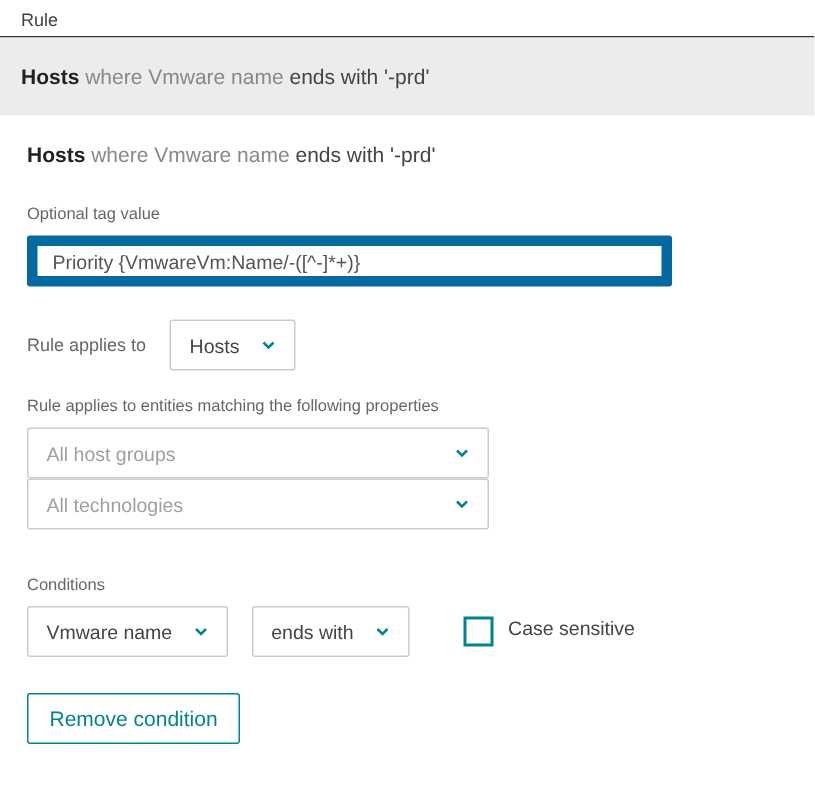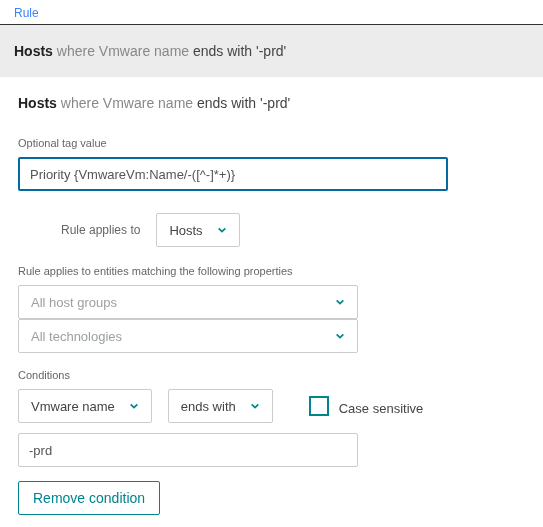--- a/index.html
+++ b/index.html
@@ -8,75 +8,75 @@
     font-family: -apple-system, BlinkMacSystemFont, "Segoe UI", Arial, sans-serif;
     font-size: 13px;
     color: #444;
     background: #fff;
     width: 543px;
   }
   .wrap { width: 543px; }
   .rule-header {
     padding: 6px 14px 4px 14px;
     font-size: 12px;
-    color: #3b82f6;
+    color: #404040;
     border-bottom: 1px solid #333;
   }
   .summary-bar {
     background: #ececec;
     padding: 18px 14px;
   }
   .summary-line { font-size: 14px; }
   .summary-line b { font-weight: 600; color: #222; }
   .summary-line .dim { color: #888; }
   .summary-line .lit { color: #444; }
   .body-area { padding: 18px; }
   .repeat-summary { font-size: 14px; margin-bottom: 26px; }
   .repeat-summary b { font-weight: 600; color: #222; }
   .repeat-summary .dim { color: #888; }
   .repeat-summary .lit { color: #444; }
   .section-label { font-size: 11px; color: #666; margin-bottom: 8px; }
   .text-input {
     width: 430px;
     height: 34px;
-    border: 2px solid #0369a1;
+    border: 7px solid #0369a1;
     border-radius: 2px;
     padding: 4px 10px;
     font-size: 13px;
     color: #555;
   }
   .row { display: flex; align-items: center; margin-bottom: 10px; }
-  .row-gap-top { margin-top: 22px; margin-left: 43px; }
+  .row-gap-top { margin-top: 22px; }
   .inline-label { font-size: 12px; color: #666; margin-right: 16px; }
   .select {
     display: inline-flex;
     align-items: center;
     justify-content: space-between;
     height: 34px;
     border: 1px solid #ccc;
     border-radius: 2px;
     padding: 0 12px;
     background: #fff;
     cursor: pointer;
     color: #444;
     font-size: 13px;
   }
   .select .chev { margin-left: 14px; display:inline-flex; }
-  .select.wide { width: 340px; }
+  .select.wide { width: 308px; }
   .select.placeholder { color: #9aa0a3; }
   .chev svg { width: 10px; height: 10px; display:block; }
   .chev svg path { stroke: #00848e; stroke-width: 2; fill: none; }
   .stack > * + * { margin-top: 0; }
   .cond-row { display: flex; align-items: center; gap: 16px; margin-bottom: 10px; }
   .checkbox {
     width: 20px; height: 20px;
     border: 2px solid #00848e;
     display: inline-block;
   }
-  .cb-wrap { display:flex; align-items:flex-end; gap: 10px; margin-left: 20px; }
+  .cb-wrap { display:flex; align-items:flex-start; gap: 10px; margin-left: 20px; }
   .cb-label { font-size: 13px; color: #444; }
   .value-input {
     width: 340px;
     height: 34px;
     border: 1px solid #ccc;
     border-radius: 2px;
     padding: 0 10px;
     font-size: 13px;
     color: #555;
   }
@@ -152,21 +152,21 @@
       <div class="select wide placeholder">
         <span>All technologies</span>
         <span class="chev">
           <svg viewBox="0 0 12 12">
               <path d="M2 4 L6 8 L10 4"></path>
             </svg>
         </span>
       </div>
     </div>
 
-    <div class="section-label" style="margin-top:16px">Conditions</div>
+    <div class="section-label" style="margin-top:31px">Conditions</div>
 
     <div class="cond-row">
       <div class="select">
         <span>Vmware name</span>
         <span class="chev">
           <svg viewBox="0 0 12 12">
               <path d="M2 4 L6 8 L10 4"></path>
             </svg>
         </span>
       </div>
@@ -177,21 +177,20 @@
               <path d="M2 4 L6 8 L10 4"></path>
             </svg>
         </span>
       </div>
       <div class="cb-wrap">
         <span class="checkbox"></span>
         <span class="cb-label">Case sensitive</span>
       </div>
     </div>
 
-    <input class="value-input" type="text" value="-prd" style="">
 
     <div>
       <div class="link-btn">
         <span>Remove condition</span>
       </div>
     </div>
 
   </div>
 
 </div>

